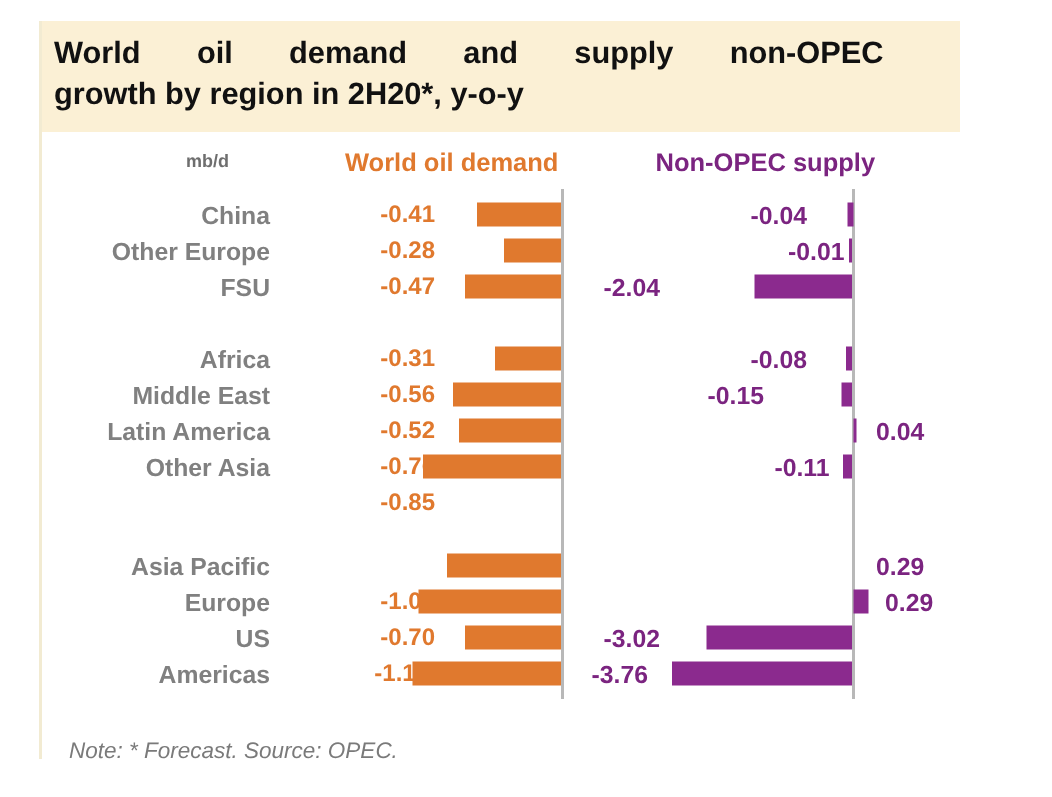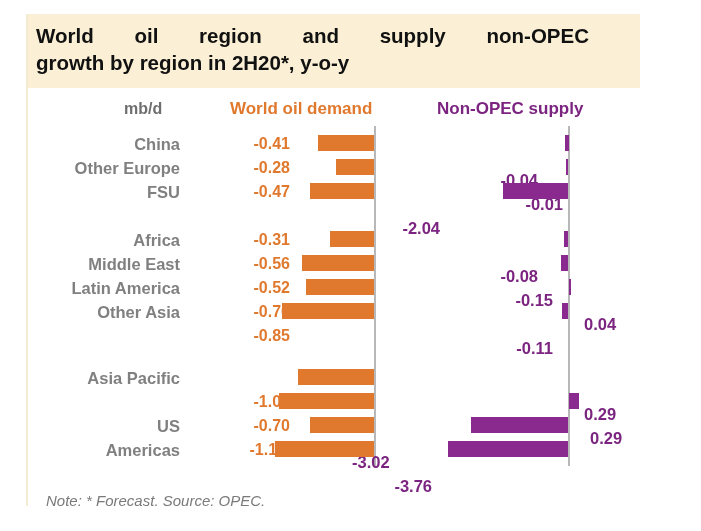--- a/index.html
+++ b/index.html
@@ -30,21 +30,21 @@
     letter-spacing:0px;line-height:27px;
     white-space:nowrap;
   }
   .t1{ text-align:justify; }
   .t1-inner{
     display:flex;justify-content:space-between;width:553px;
   }
 
   
   .hdr{position:absolute;font-weight:bold;font-size:17px;white-space:nowrap;}
-  .hdr-units{left:124px;top:100px;color:#6E6E6E;font-size:16px;}
+  .hdr-units{left:124px;top:100px;color:#6E6E6E;font-size:12px;}
   .hdr-demand{left:230px;top:99px;color:#E0792E;}
   .hdr-supply{left:437px;top:99px;color:#7B2480;}
 
   
   .plot{position:absolute;left:0;top:126px;width:701px;height:350px;}
 
   .row{position:absolute;left:0;width:701px;height:24px;}
 
   .r-label{
     position:absolute;left:20px;top:0;width:160px;height:24px;
@@ -64,21 +64,20 @@
   }
 
   
   .p-bar{
     position:absolute;background:#8B2A8E;height:16px;top:3px;
   }
   .p-val{
     position:absolute;height:24px;line-height:24px;
     font-size:16.5px;font-weight:bold;color:#7B2480;
     white-space:nowrap;
-    margin-top:36px;
   }
 
   
   .axis{position:absolute;width:1.6px;background:#B8B8B8;}
   .axis-o{left:374px;top:126px;height:340px;}
   .axis-p{left:568px;top:126px;height:340px;}
 
   .note{
     position:absolute;left:46px;top:492px;
     font-size:15px;font-style:italic;color:#7A7A7A;white-space:nowrap;
@@ -89,21 +88,21 @@
 
 <div id="page">
 
   <div class="left-rule"></div>
 
   <div class="title-band">
     <div class="t-line t1">
       <div class="t1-inner">
         <span>World</span>
         <span>oil</span>
-        <span>region</span>
+        <span>demand</span>
         <span>and</span>
         <span>supply</span>
         <span>non-OPEC</span>
       </div>
     </div>
     <div class="t-line">growth by region in 2H20*, y-o-y</div>
   </div>
 
   <div class="hdr hdr-units">mb/d</div>
   <div class="hdr hdr-demand">World oil demand</div>
@@ -143,21 +142,21 @@
       <div class="o-val" style="left:200px;width:90px">-0.31</div>
       <div class="o-bar" style="left:330px;width:44px"></div>
       <div class="p-val" style="left:468px;width:70px;text-align:right">-0.08</div>
       <div class="p-bar" style="left:564px;width:4px"></div>
     </div>
 
     <div class="row" style="top:126px">
       <div class="r-label">Middle East</div>
       <div class="o-val" style="left:200px;width:90px">-0.56</div>
       <div class="o-bar" style="left:302px;width:72px"></div>
-      <div class="p-val" style="left:468px;width:85px;text-align:right">-0.15</div>
+      <div class="p-val" style="left:448px;width:85px;text-align:center">-0.15</div>
       <div class="p-bar" style="left:561px;width:7px"></div>
     </div>
 
     <div class="row" style="top:150px">
       <div class="r-label">Latin America</div>
       <div class="o-val" style="left:200px;width:90px">-0.52</div>
       <div class="o-bar" style="left:306px;width:68px"></div>
       <div class="p-bar" style="left:569px;width:2px"></div>
       <div class="p-val" style="left:584px">0.04</div>
     </div>
@@ -174,31 +173,32 @@
       <div class="o-val" style="left:200px;width:90px">-0.85</div>
     </div>
 
     <div class="row" style="top:240px">
       <div class="r-label">Asia Pacific</div>
       <div class="o-bar" style="left:298px;width:76px"></div>
       <div class="p-val" style="left:584px">0.29</div>
     </div>
 
     <div class="row" style="top:264px">
+      <div class="r-label">Europe</div>
       <div class="o-val" style="left:200px;width:90px">-1.03</div>
       <div class="o-bar" style="left:279px;width:95px"></div>
       <div class="p-bar" style="left:569px;width:10px"></div>
       <div class="p-val" style="left:590px">0.29</div>
     </div>
 
     <div class="row" style="top:288px">
       <div class="r-label">US</div>
       <div class="o-val" style="left:200px;width:90px">-0.70</div>
       <div class="o-bar" style="left:310px;width:64px"></div>
-      <div class="p-val" style="left:352px;width:72px;">-3.02</div>
+      <div class="p-val" style="left:368px;width:72px;text-align:right">-3.02</div>
       <div class="p-bar" style="left:471px;width:97px"></div>
     </div>
 
     <div class="row" style="top:312px">
       <div class="r-label">Americas</div>
       <div class="o-val" style="left:196px;width:90px">-1.19</div>
       <div class="o-bar" style="left:275px;width:99px"></div>
       <div class="p-val" style="left:360px;width:72px;text-align:right">-3.76</div>
       <div class="p-bar" style="left:448px;width:120px"></div>
     </div>

